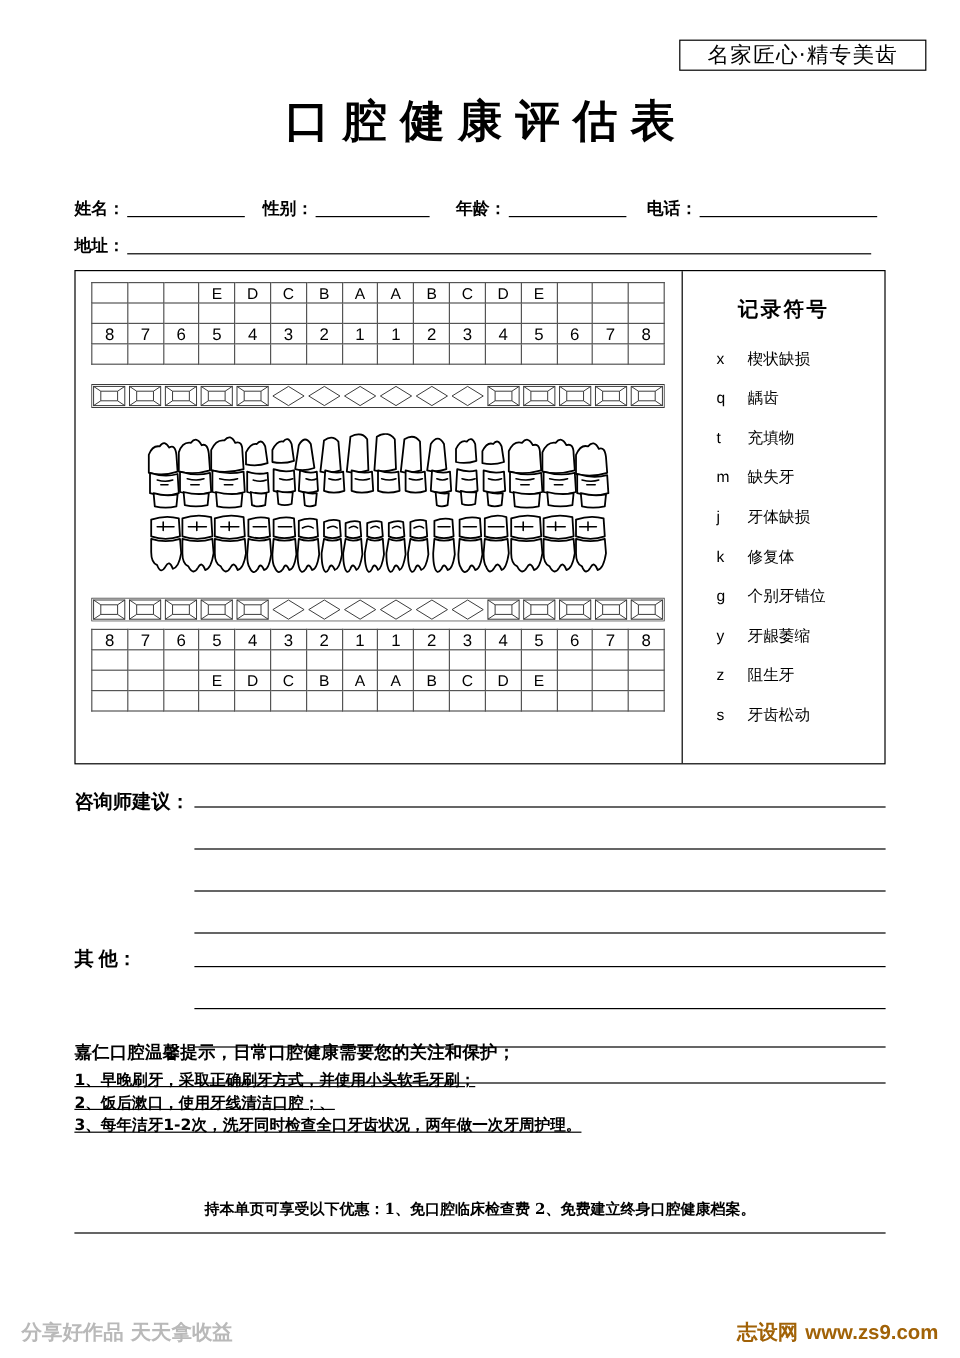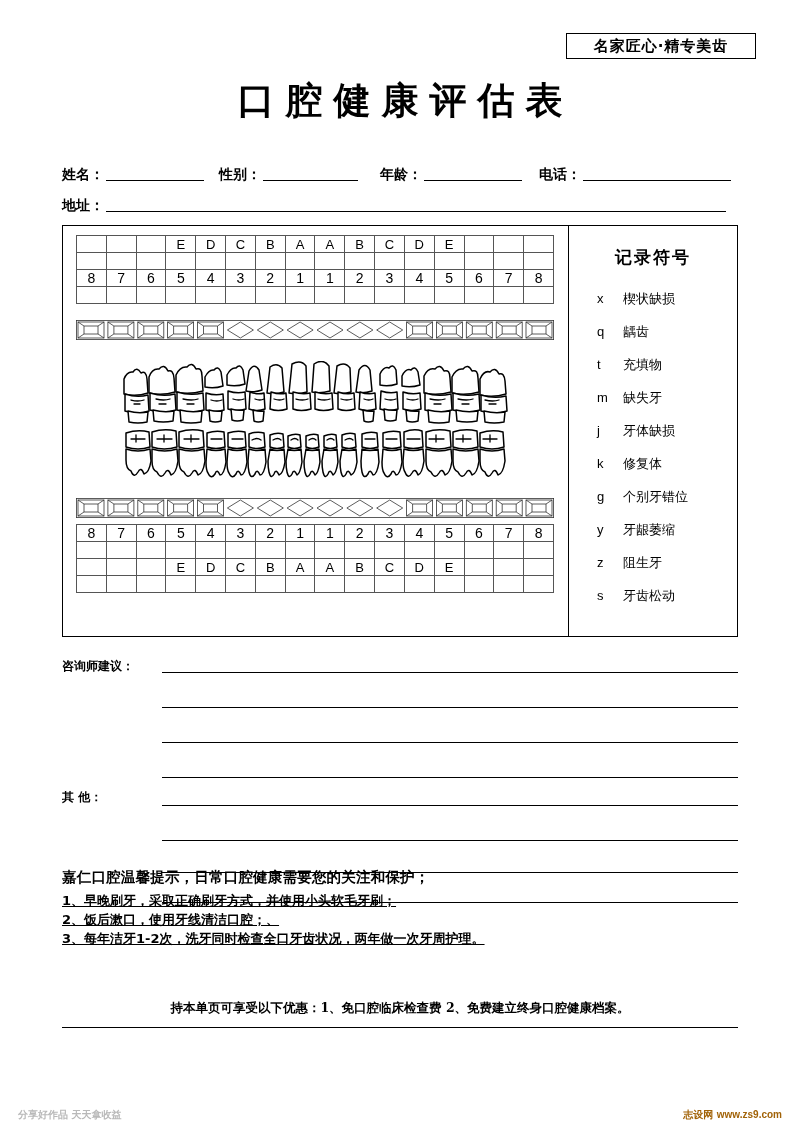--- a/index.html
+++ b/index.html
@@ -9,24 +9,24 @@
     font-family: "DejaVu Sans", "Liberation Sans", sans-serif;
     color: #000000;
     position: relative;
     overflow: hidden;
   }
   .page { position: relative; width: 800px; height: 1132px; }
 
   
   .brand-tag {
     position: absolute; top: 33px; left: 566px;
-    width: 190px; height: 26px;
+    width: 206px; height: 26px;
     border: 1.5px solid #000;
     display: flex; align-items: center; justify-content: center;
-    font-size: 15px; font-weight: 700; letter-spacing: 1px;
+    font-size: 18px; font-weight: 400; letter-spacing: 1px;
   }
 
   
   .title {
     position: absolute; top: 76px; left: 0; width: 800px;
     text-align: center;
     font-size: 37px; font-weight: 700;
     letter-spacing: 11px;
     text-indent: 11px;
   }
@@ -79,40 +79,40 @@
   }
   .legend-list { position: absolute; top: 56px; left: 28px; }
   .legend-item { display: flex; align-items: center; height: 33px; }
   .legend-item .sym {
     width: 26px; font-size: 13px; font-family: "Liberation Sans", sans-serif;
   }
   .legend-item .desc { font-size: 13px; font-weight: 400; }
 
   
   .advice-label {
-    position: absolute; font-size: 12px; font-weight: 700; white-space: nowrap;
+    position: absolute; font-size: 16px; font-weight: 700; white-space: nowrap; font-family: Liberation Serif, serif;
   }
   .advice-line { position: absolute; border-bottom: 1.3px solid #000; }
 
   
   .tips { position: absolute; left: 62px; top: 868px; width: 680px; }
   .tips .head { font-size: 14.5px; font-weight: 700; letter-spacing: 0.2px; margin-bottom: 4px; }
   .tips .li { font-size: 13px; font-weight: 700; line-height: 19px; text-decoration: underline; }
   .promo {
     position: absolute; left: 0; top: 1000px; width: 800px;
     text-align: center; font-size: 12.5px; font-weight: 700;
     font-family: "DejaVu Serif", "Liberation Serif", serif;
   }
   .sep-line { position: absolute; left: 62px; width: 676px; border-top: 1.5px solid #000; }
 
   
   .footer { position: absolute; left: 0; top: 1042px; width: 800px; height: 56px; }
 
   
-  .wm { position: absolute; bottom: 10px; font-size: 10px; font-weight: 700; color: #b9b9b9; }
+  .wm { position: absolute; bottom: 10px; font-size: 17px; font-weight: 700; color: #b9b9b9; }
   .wm.left { left: 18px; }
   .wm.right { right: 18px; color: #a16207; text-align: right; }
   .wm.right .site { font-family: "Liberation Sans", sans-serif; }
 </style>
 </head>
 <body>
 
 <div class="page">
 
   <div class="brand-tag">名家匠心·精专美齿</div>

